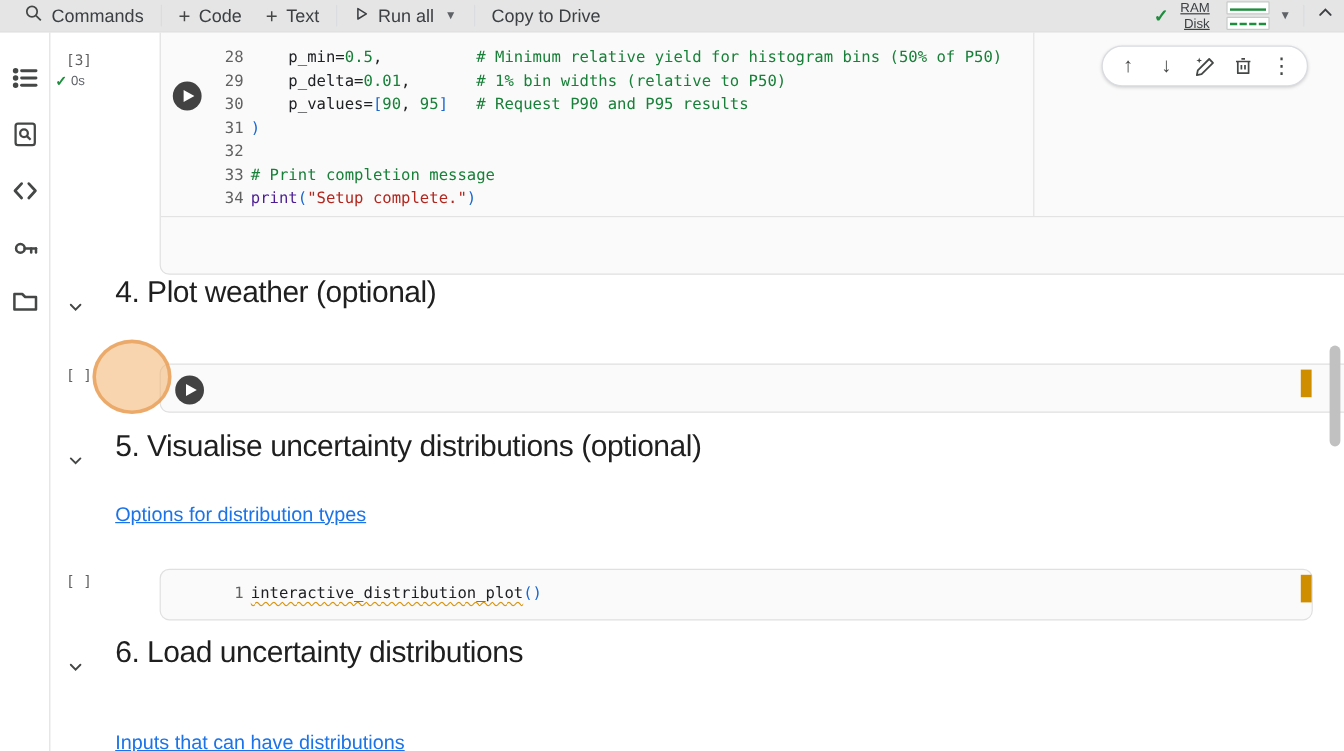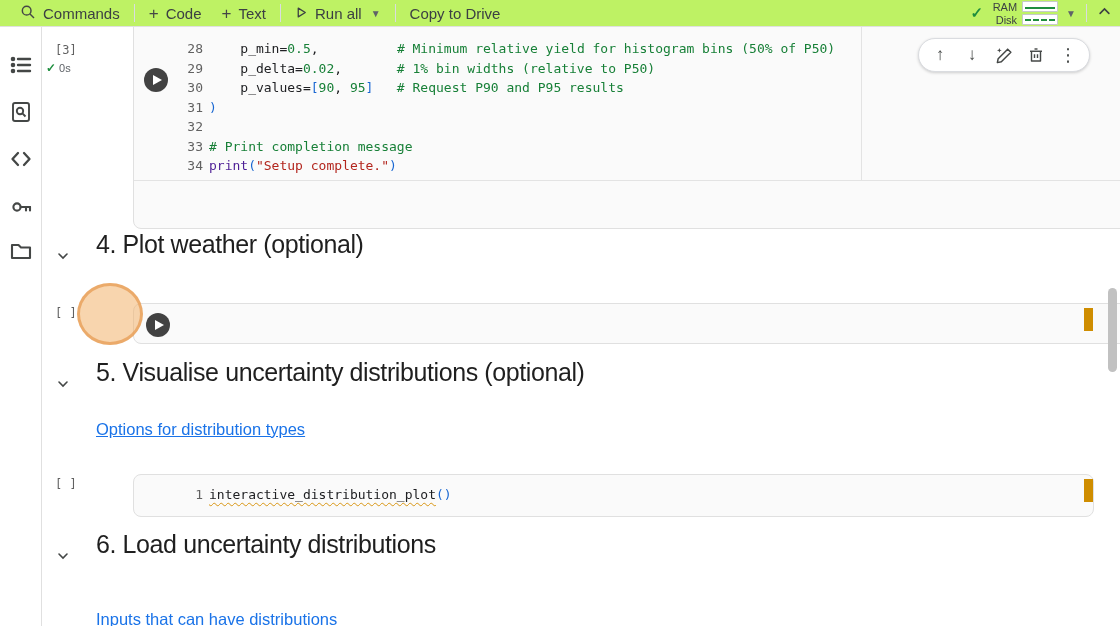--- a/index.html
+++ b/index.html
@@ -2,31 +2,31 @@
 <html><head>
 <meta charset="utf-8">
 <style>
   * { margin:0; padding:0; box-sizing:border-box; }
   html,body { width:1120px; height:626px; overflow:hidden; background:#fff; }
   body { font-family:"Liberation Sans", sans-serif; color:#3c4043; }
   #app { position:relative; width:1120px; height:626px; background:#fff; }
 
   
   #topbar { position:absolute; left:0; top:0; width:1120px; height:27px;
-    background:#bef264; border-bottom:1px solid #e0e0e0; display:flex; align-items:center;
+    background:#e5e5e5; border-bottom:1px solid #e0e0e0; display:flex; align-items:center;
     padding:0 8px 0 10px; z-index:40; }
   .tb-item { display:flex; align-items:center; gap:7px; font-size:15px; color:#3c4043;
     padding:0 10px; height:26px; cursor:pointer; white-space:nowrap; }
   .tb-sep { width:1px; height:18px; background:#dadce0; margin:0 4px; }
   .tb-plus { font-size:17px; color:#444746; line-height:1; }
   .tb-caret { font-size:10px; color:#5f6368; margin-left:2px; }
   #tb-right { margin-left:auto; display:flex; align-items:center; gap:6px; }
   .check-green { color:#1e8e3e; font-size:15px; font-weight:bold; }
   .res-rows { display:flex; flex-direction:column; gap:1px; }
-  .res-row { display:flex; gap:5px; height:12px; }
+  .res-row { display:flex; gap:14px; height:12px;text-decoration:underline; }
   .res-label { font-size:11px; color:#3c4043; width:28px; text-align:right; }
   .gauge { width:36px; height:11px; border:1px solid #c6cac9; border-radius:1px; background:#fff; position:relative; }
   .gauge .fill-solid { position:absolute; left:2px; right:2px; bottom:2px; height:2px; background:#1e8e3e; }
   .gauge .fill-dash { position:absolute; left:2px; right:2px; bottom:3px; height:0; border-bottom:2px dashed #1e8e3e; }
   .icon-svg { display:inline-block; }
 
   
   #sidebar { position:absolute; left:0; top:27px; width:42px; height:599px;
     border-right:1px solid #e0e0e0; background:#fff; z-index:30; }
   .sb-icon { position:absolute; left:9px; width:24px; height:24px; cursor:pointer; color:#444746; }
@@ -196,21 +196,21 @@
       <span class="chk">✓</span>
       <span>0s</span>
     </div>
 
     <div class="cell" style="left:43px; top:-12px; width:1019px; height:214px;">
       <div class="play-btn" style="left:10px; top:52px;">
         <span class="play-tri"></span>
       </div>
       <div class="codearea" style="padding-top:25px;">
           <div class="code-line"><span class="ln">28</span><span class="tok-p">    p_min=</span><span class="tok-n">0.5</span><span class="tok-p">,</span><span class="tok-p">          </span><span class="tok-c"># Minimum relative yield for histogram bins (50% of P50)</span></div>
-          <div class="code-line"><span class="ln">29</span><span class="tok-p">    p_delta=</span><span class="tok-n">0.02</span><span class="tok-p">,</span><span class="tok-p">       </span><span class="tok-c"># 1% bin widths (relative to P50)</span></div>
+          <div class="code-line"><span class="ln">29</span><span class="tok-p">    p_delta=</span><span class="tok-n">0.01</span><span class="tok-p">,</span><span class="tok-p">       </span><span class="tok-c"># 1% bin widths (relative to P50)</span></div>
           <div class="code-line"><span class="ln">30</span><span class="tok-p">    p_values=</span><span class="tok-b">[</span><span class="tok-n">90</span><span class="tok-p">, </span><span class="tok-n">95</span><span class="tok-b">]</span><span class="tok-p">   </span><span class="tok-c"># Request P90 and P95 results</span></div>
           <div class="code-line"><span class="ln">31</span><span class="tok-b">)</span></div>
           <div class="code-line"><span class="ln">32</span></div>
           <div class="code-line"><span class="ln">33</span><span class="tok-c"># Print completion message</span></div>
           <div class="code-line"><span class="ln">34</span><span class="tok-k">print</span><span class="tok-b">(</span><span class="tok-s">"Setup complete."</span><span class="tok-b">)</span></div>
         </div>
       <div class="vdivider"></div>
       <div class="outsep"></div>
     </div>
 

